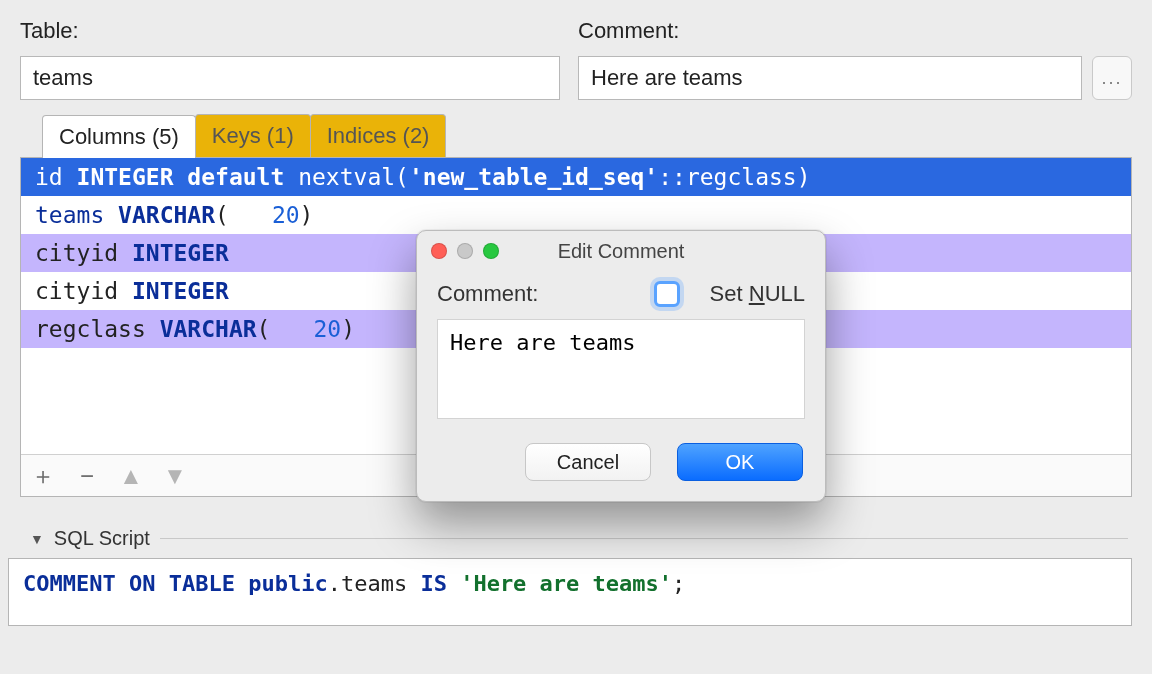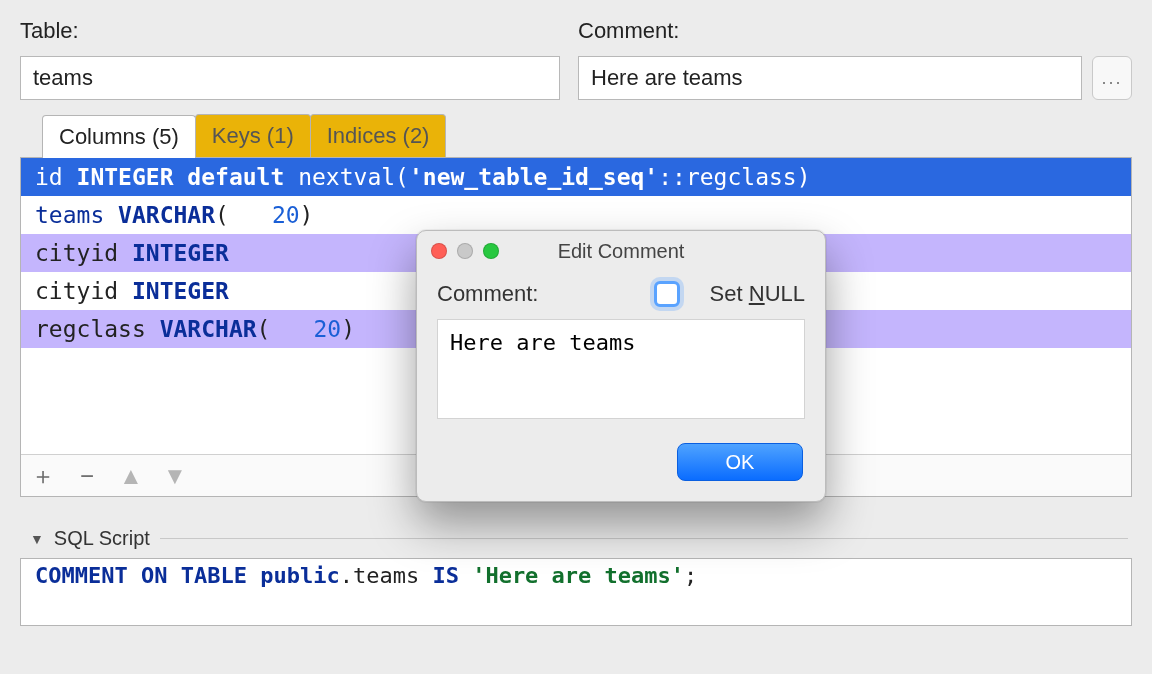--- a/index.html
+++ b/index.html
@@ -122,24 +122,24 @@
   .sql-header {
     display: flex; align-items: center; gap: 10px;
     margin: 30px 24px 8px 30px;
     font-size: 20px;
     color: #333;
   }
   .sql-header .rule { flex: 1; height: 1px; background: #c8c8c8; }
   .disclosure { font-size: 14px; color: #555; }
 
   .sql-panel {
-    margin: 0 20px 20px 20px;
+    margin: 0 20px 20px 8px;
     border: 1px solid #b5b5b5;
     background: #fff;
-    padding: 4px 14px;
+    padding: 12px 14px;
     font-family: "Menlo","Consolas","DejaVu Sans Mono",monospace;
     font-size: 22px;
     white-space: pre;
     height: 68px;
   }
 
   
   .dialog {
     position: absolute;
     left: 416px; top: 230px;
@@ -256,15 +256,16 @@
   <div class="dlg-body">
     <div class="dlg-row">
       <span>Comment:</span>
       <span class="spacer"></span>
       <span class="chk"></span>
       <span class="null-label"><span>Set </span><span class="ul">N</span><span>ULL</span></span>
     </div>
     <textarea class="dlg-text" style="">Here are teams</textarea>
   </div>
   <div class="dlg-buttons">
+    <button class="btn">Cancel</button>
     <button class="btn primary">OK</button>
   </div>
 </div>
 
 </body></html>

